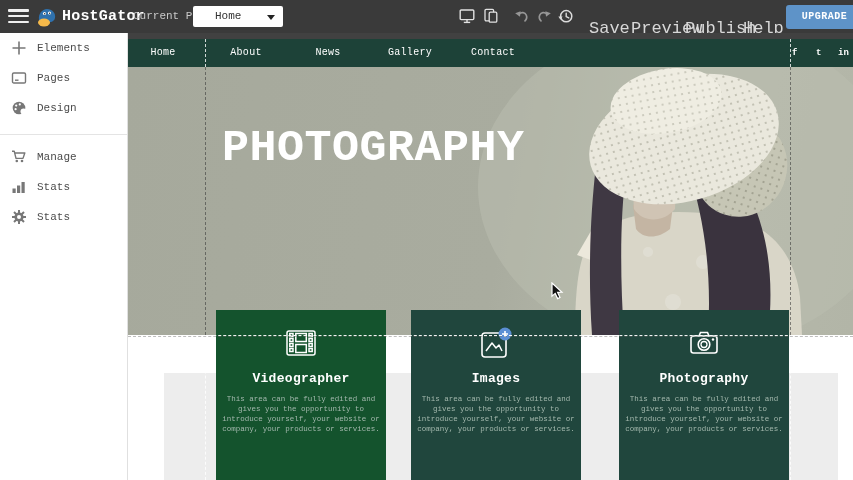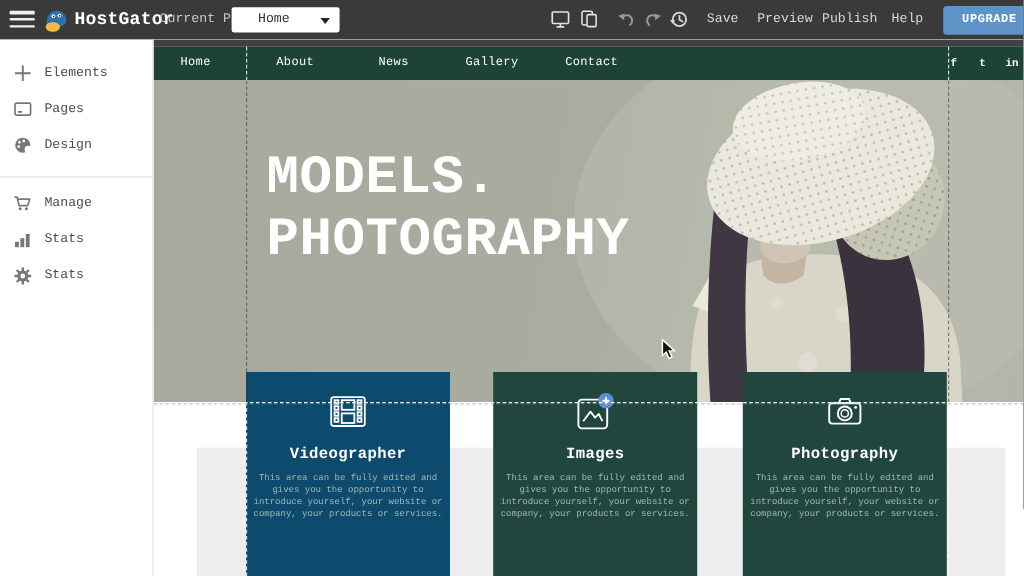--- a/index.html
+++ b/index.html
@@ -11,26 +11,26 @@
   .hamburger span{display:block;height:2.6px;background:#f0f0f0;margin-bottom:3.2px;border-radius:1px;}
   .logo{position:absolute;left:36px;top:5px;height:23px;display:flex;align-items:center;}
   .brand{color:#fff;font-size:15px;font-weight:700;margin-left:4px;letter-spacing:.2px;}
   .cp-label{position:absolute;left:133px;top:0;line-height:33px;font-size:11px;color:#c9c9c9;}
   .dropdown{position:absolute;left:193px;top:6px;width:90px;height:21px;background:#fff;border-radius:2px;
             font-size:11px;color:#333;}
   .dropdown .val{position:absolute;left:22px;top:0;line-height:21px;}
   .dd-caret{position:absolute;right:8px;top:9px;width:0;height:0;border-left:4px solid transparent;
             border-right:4px solid transparent;border-top:5px solid #222;}
   .tb-ic{position:absolute;top:8px;width:16px;height:16px;}
-  .tb-txt{position:absolute;top:0;line-height:33px;font-size:11px;color:#d8d8d8;cursor:pointer;}
+  .tb-txt{position:absolute;top:12px;line-height:33px;font-size:17px;color:#d8d8d8;cursor:pointer;}
   .upgrade{position:absolute;left:786px;top:5px;width:77px;height:24px;border-radius:3px;
            color:#fff;font-size:10px;font-weight:700;text-align:center;line-height:24px;letter-spacing:.5px;}
   
   .sidebar{position:absolute;left:0;top:33px;width:127px;height:447px;background:#fff;border-right:1px solid #e0e0e0;}
-  .sb-pad{padding-top:13px;}
+  .sb-pad{}
   .sb-item{height:30px;display:flex;align-items:center;padding-left:11px;cursor:pointer;}
   .sb-item .ic{width:16px;height:16px;flex:0 0 16px;}
   .sb-item .lbl{margin-left:10px;font-size:11px;color:#4c4c4c;}
   .sb-divider{border-top:1px solid #e4e4e4;margin:11px 0 7px 0;}
   
   .canvas{position:absolute;left:128px;top:33px;width:725px;height:447px;background:#fff;overflow:hidden;}
   .canvas-strip{position:absolute;left:0;top:0;width:725px;height:6px;background:#414141;}
   .site-nav{position:absolute;left:0;top:6px;width:725px;height:28px;}
   .nav-item{position:absolute;top:0;line-height:28px;font-size:10px;color:#fff;transform:translateX(-50%);
             letter-spacing:.3px;cursor:pointer;}
@@ -238,28 +238,27 @@
         <g>
           <ellipse cx="612" cy="100" rx="47" ry="50" fill="#c6c6b5" transform="rotate(18 612 100)"></ellipse>
           <ellipse cx="612" cy="100" rx="47" ry="50" fill="url(#hatdots)" opacity="0.8" transform="rotate(18 612 100)"></ellipse>
           <ellipse cx="556" cy="72" rx="97" ry="62" fill="#eae8dd" transform="rotate(-16 556 72)"></ellipse>
           <ellipse cx="556" cy="72" rx="97" ry="62" fill="url(#hatdots)" opacity="0.55" transform="rotate(-16 556 72)"></ellipse>
           <ellipse cx="538" cy="34" rx="56" ry="32" fill="#efede2" transform="rotate(-10 538 34)"></ellipse>
           <ellipse cx="538" cy="34" rx="56" ry="32" fill="url(#hatdots)" opacity="0.45" transform="rotate(-10 538 34)"></ellipse>
         </g>
       </svg>
       <div class="hero-title">
-        <div>MODELS.</div>
         <div>PHOTOGRAPHY</div>
       </div>
     </div>
 
     <div class="gray-band"></div>
 
-    <div class="card" style="left:77px;background:#0c4a6e">
+    <div class="card" style="left:88px;background:#14532d">
       <div class="card-icon">
         <svg width="36" height="36" viewBox="0 0 36 36" fill="none" stroke="#fff" stroke-width="1.5">
           <rect x="4" y="6" width="28" height="24" rx="2"></rect>
           <rect x="6.8" y="8.5" width="3.2" height="3"></rect>
             <rect x="6.8" y="13.5" width="3.2" height="3"></rect>
             <rect x="6.8" y="18.5" width="3.2" height="3"></rect>
             <rect x="6.8" y="23.5" width="3.2" height="3"></rect>
           <rect x="26" y="8.5" width="3.2" height="3"></rect>
             <rect x="26" y="13.5" width="3.2" height="3"></rect>
             <rect x="26" y="18.5" width="3.2" height="3"></rect>

